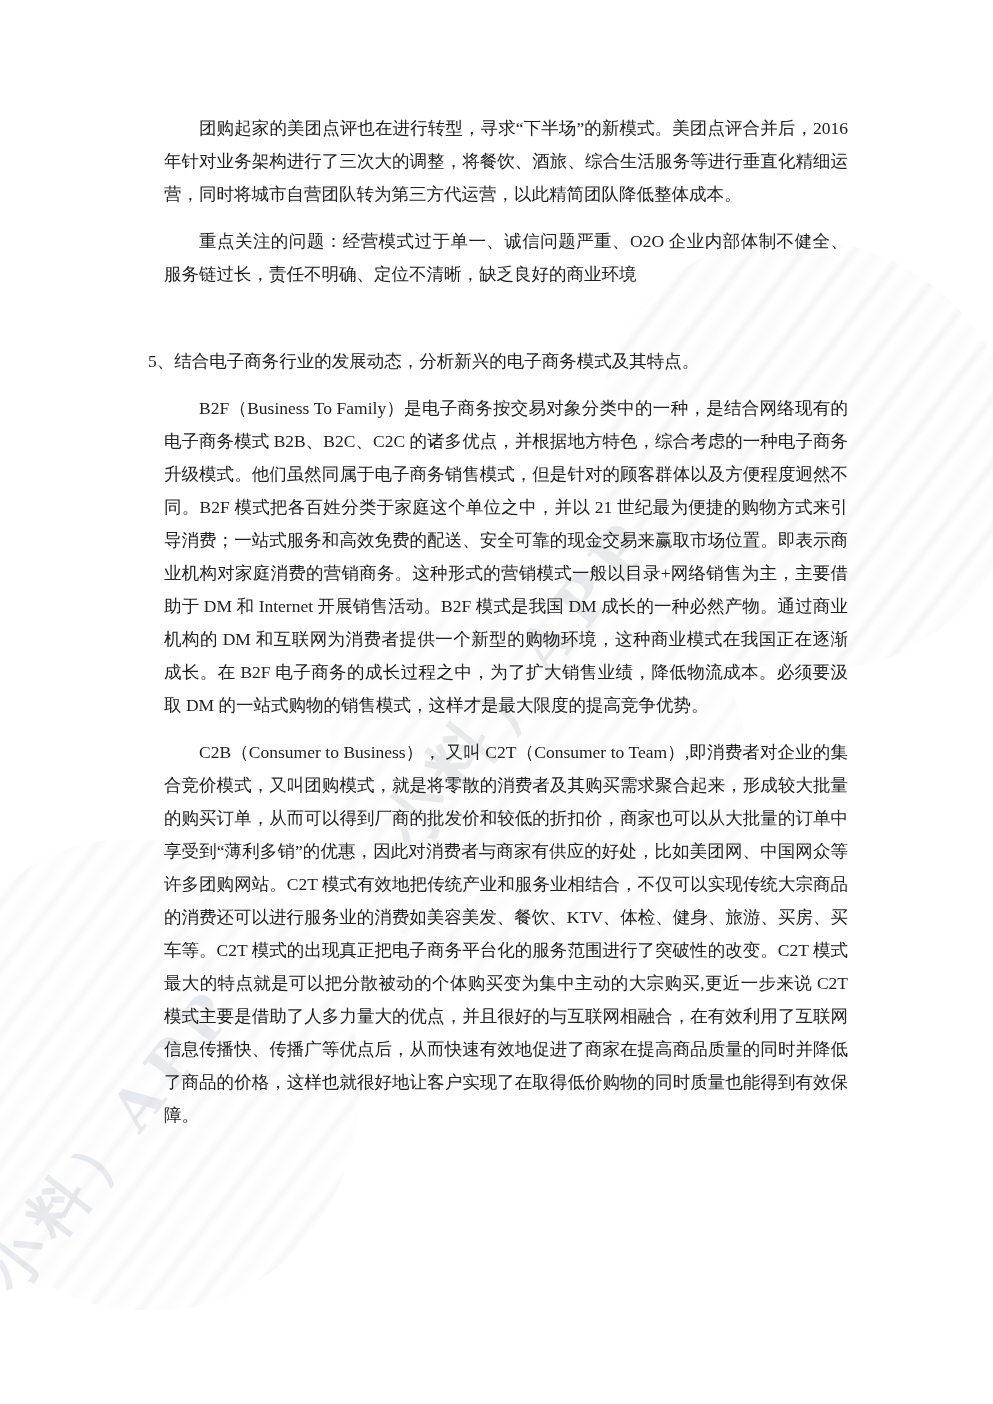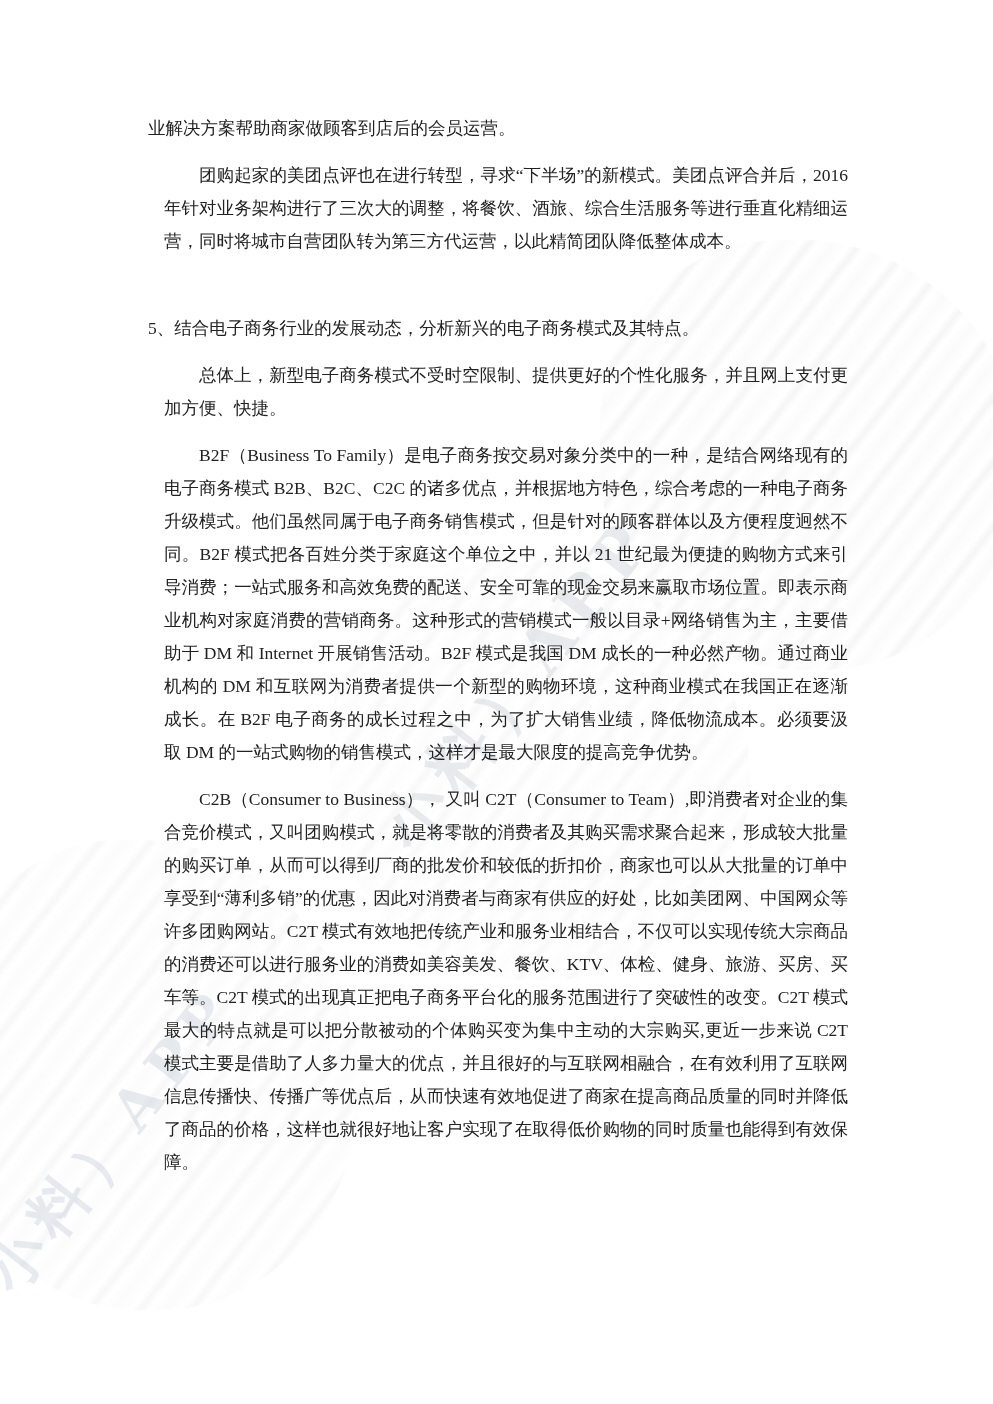--- a/index.html
+++ b/index.html
@@ -93,21 +93,20 @@
 <div class="page">
 
   <div class="swoosh swoosh-top-right"></div>
   <div class="swoosh swoosh-mid"></div>
   <div class="swoosh swoosh-bottom-left"></div>
 
   <div class="wm-text wm-text-1">小料）APP</div>
   <div class="wm-text wm-text-2">小料）APP</div>
 
   <div class="content">
-    <p class="no-indent">业解决方案帮助商家做顾客到店后的会员运营。</p>
     <p class="indent">团购起家的美团点评也在进行转型，寻求“下半场”的新模式。美团点评合并后，2016 年针对业务架构进行了三次大的调整，将餐饮、酒旅、综合生活服务等进行垂直化精细运营，同时将城市自营团队转为第三方代运营，以此精简团队降低整体成本。</p>
+    <p class="indent">重点关注的问题：经营模式过于单一、诚信问题严重、O2O 企业内部体制不健全、服务链过长，责任不明确、定位不清晰，缺乏良好的商业环境</p>
     <p class="heading">5、结合电子商务行业的发展动态，分析新兴的电子商务模式及其特点。</p>
-    <p class="indent">总体上，新型电子商务模式不受时空限制、提供更好的个性化服务，并且网上支付更加方便、快捷。</p>
     <p class="indent">B2F（Business To Family）是电子商务按交易对象分类中的一种，是结合网络现有的电子商务模式 B2B、B2C、C2C 的诸多优点，并根据地方特色，综合考虑的一种电子商务升级模式。他们虽然同属于电子商务销售模式，但是针对的顾客群体以及方便程度迥然不同。B2F 模式把各百姓分类于家庭这个单位之中，并以 21 世纪最为便捷的购物方式来引导消费；一站式服务和高效免费的配送、安全可靠的现金交易来赢取市场位置。即表示商业机构对家庭消费的营销商务。这种形式的营销模式一般以目录+网络销售为主，主要借助于 DM 和 Internet 开展销售活动。B2F 模式是我国 DM 成长的一种必然产物。通过商业机构的 DM 和互联网为消费者提供一个新型的购物环境，这种商业模式在我国正在逐渐成长。在 B2F 电子商务的成长过程之中，为了扩大销售业绩，降低物流成本。必须要汲取 DM 的一站式购物的销售模式，这样才是最大限度的提高竞争优势。</p>
     <p class="indent">C2B（Consumer to Business）， 又叫 C2T（Consumer to Team）,即消费者对企业的集合竞价模式，又叫团购模式，就是将零散的消费者及其购买需求聚合起来，形成较大批量的购买订单，从而可以得到厂商的批发价和较低的折扣价，商家也可以从大批量的订单中享受到“薄利多销”的优惠，因此对消费者与商家有供应的好处，比如美团网、中国网众等许多团购网站。C2T 模式有效地把传统产业和服务业相结合，不仅可以实现传统大宗商品的消费还可以进行服务业的消费如美容美发、餐饮、KTV、体检、健身、旅游、买房、买车等。C2T 模式的出现真正把电子商务平台化的服务范围进行了突破性的改变。C2T 模式最大的特点就是可以把分散被动的个体购买变为集中主动的大宗购买,更近一步来说 C2T 模式主要是借助了人多力量大的优点，并且很好的与互联网相融合，在有效利用了互联网信息传播快、传播广等优点后，从而快速有效地促进了商家在提高商品质量的同时并降低了商品的价格，这样也就很好地让客户实现了在取得低价购物的同时质量也能得到有效保障。</p>
   </div>
 
 </div>
 
 </body></html>

